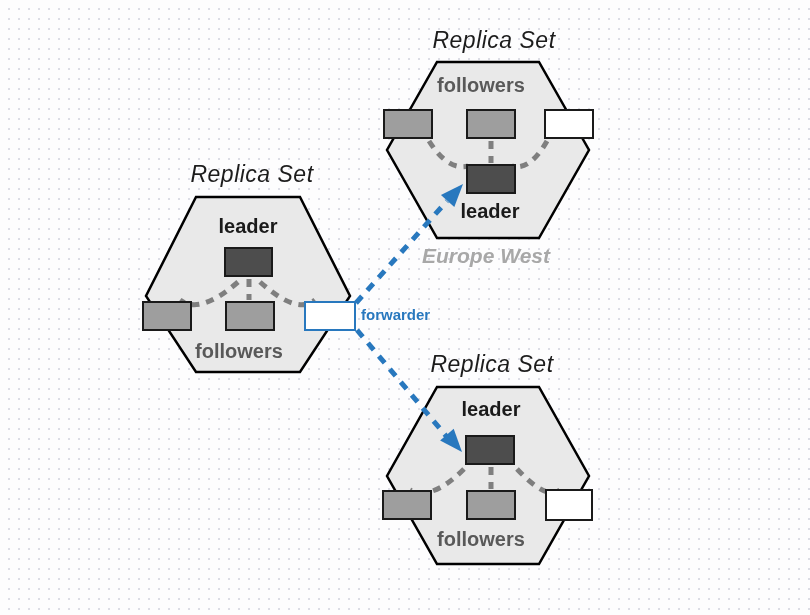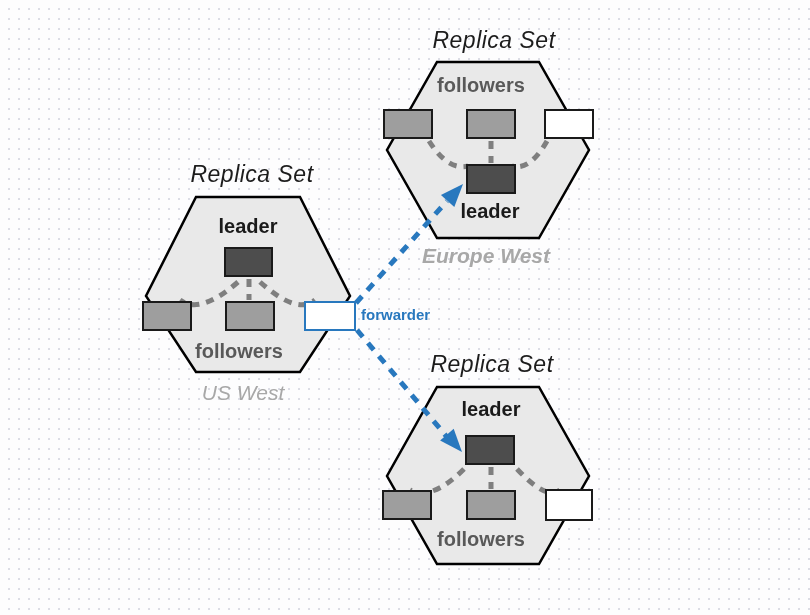--- a/index.html
+++ b/index.html
@@ -74,21 +74,20 @@
   <div class="node leader" style="left:224px;top:247px;width:49px;height:30px;"></div>
 
   <div class="node follower" style="left:142px;top:301px;width:50px;height:30px;"></div>
   <div class="node follower" style="left:225px;top:301px;width:50px;height:30px;"></div>
   <div class="node fwd" style="left:304px;top:301px;width:52px;height:30px;"></div>
 
   <div class="label forwarder-label" style="left:361px;top:306px;">forwarder</div>
 
   <div class="label followers-label" style="left:195px;top:340px;width:100px;">followers</div>
 
-  <div class="label region-label" style="left:168px;top:381px;width:150px;">US West</div>
 
   <div class="label title" style="left:389px;top:27px;width:210px;">Replica Set</div>
 
   <div class="label followers-label" style="left:437px;top:74px;width:100px;">followers</div>
 
   <div class="node follower" style="left:383px;top:109px;width:50px;height:30px;"></div>
   <div class="node follower" style="left:466px;top:109px;width:50px;height:30px;"></div>
   <div class="node white" style="left:544px;top:109px;width:50px;height:30px;"></div>
 
   <div class="node leader" style="left:466px;top:164px;width:50px;height:30px;"></div>

